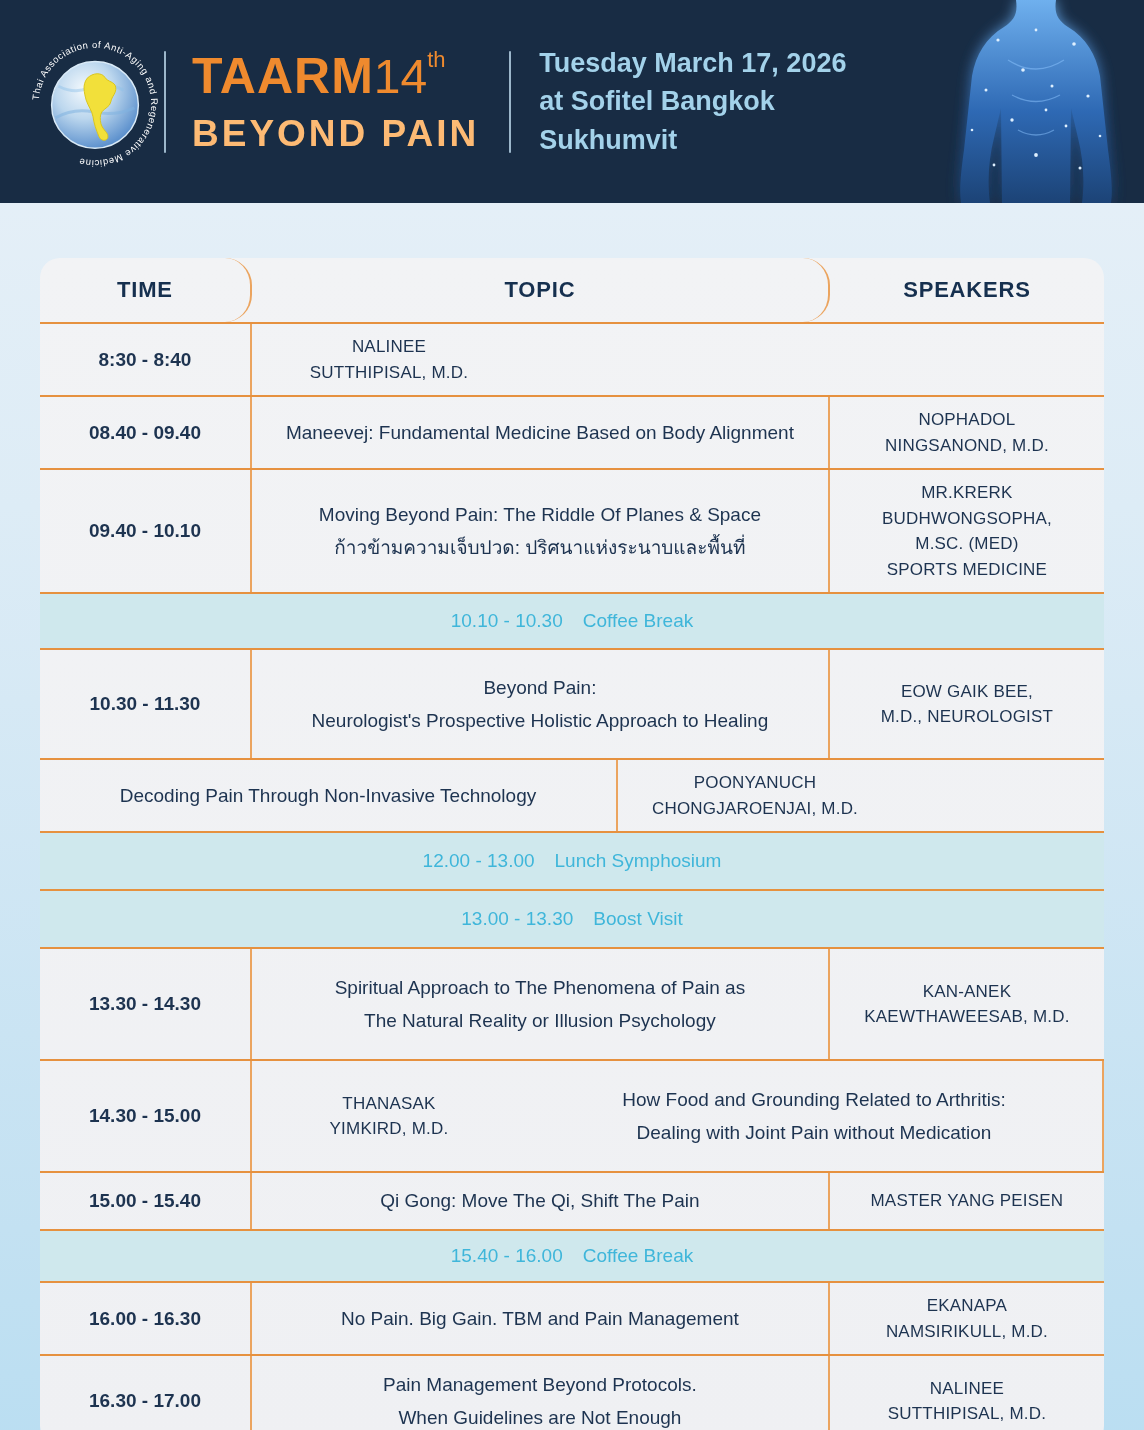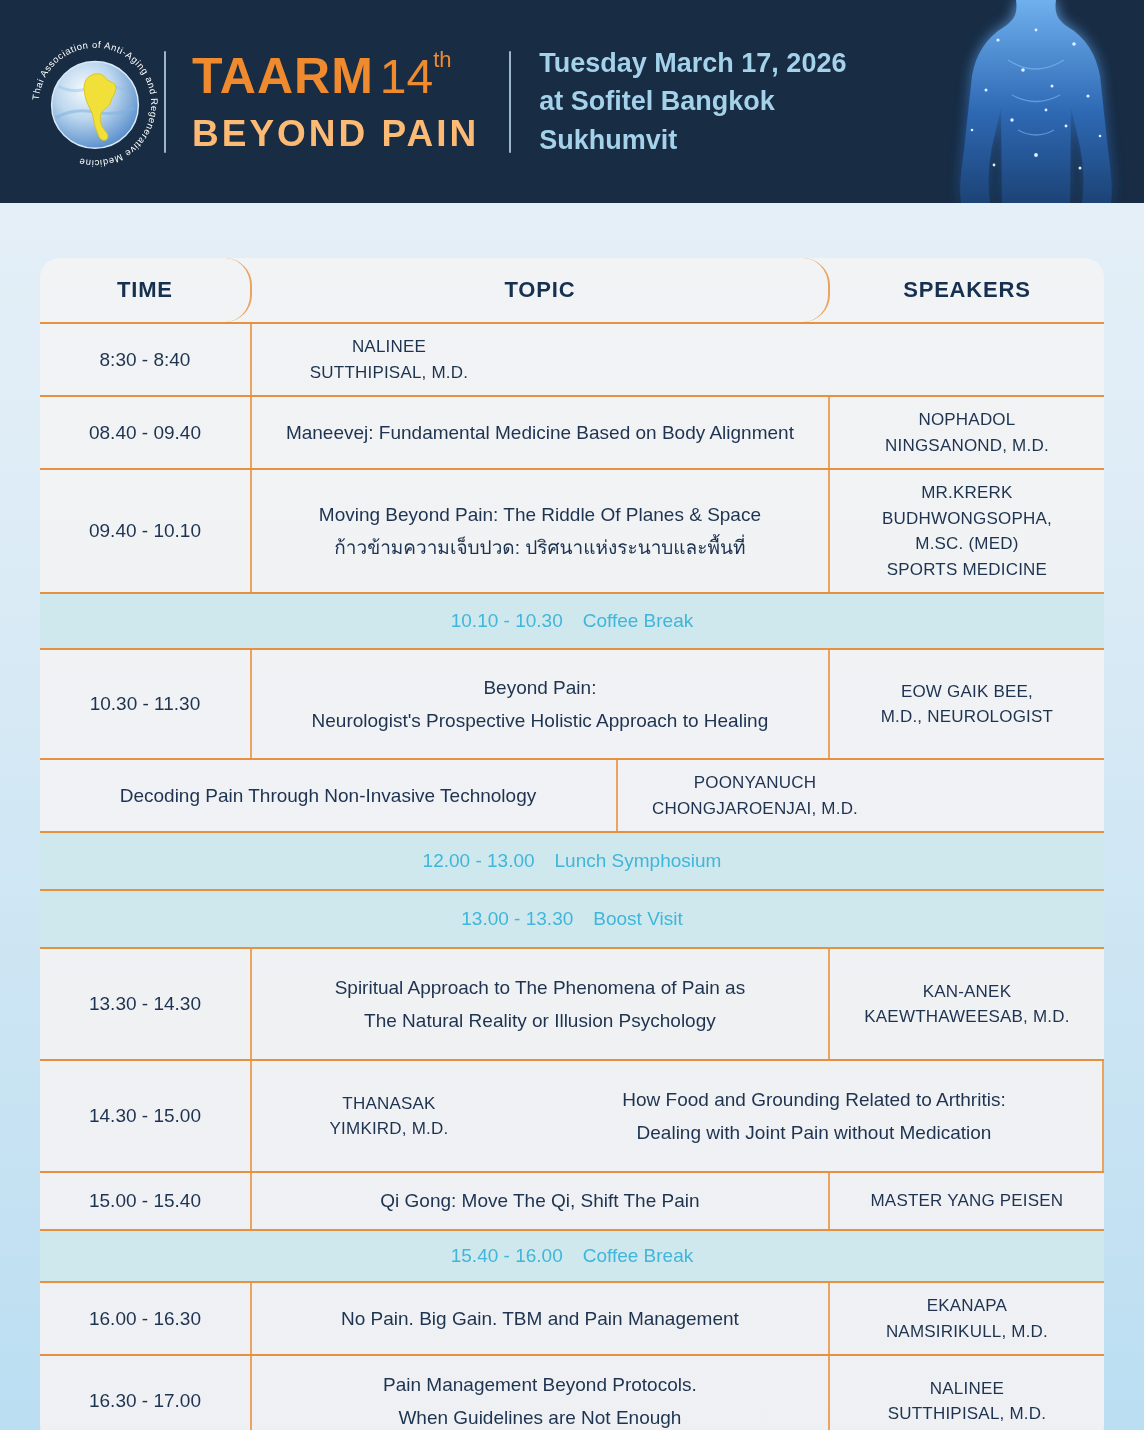--- a/index.html
+++ b/index.html
@@ -21,21 +21,21 @@
     overflow: hidden;
   }
   .logo-wrap { margin-left: 26px; flex: 0 0 auto; }
   .vdiv {
     width: 2px; height: 102px; background: rgba(190,219,238,.8);
     border-radius: 1px; flex: 0 0 auto;
   }
   .title-block { padding: 0 30px 0 26px; flex: 0 0 auto; }
   .title-line1 { color: #ef8a2e; line-height: 1; white-space: nowrap; }
   .title-main { font-size: 50px; font-weight: 700; letter-spacing: 1px; }
-  .title-number { font-size: 48px; font-weight: 500; margin-left: 6px; }
+  .title-number { font-size: 48px; font-weight: 500; }
   .title-ordinal { font-size: 22px; font-weight: 500; vertical-align: 26px; }
   .title-sub {
     color: #fdba74; font-size: 37px; font-weight: 700;
     letter-spacing: 3px; margin-top: 12px; white-space: nowrap;
   }
   .date-block { margin-left: 28px; color: #a3d2ea; font-size: 27px; line-height: 1.42; flex: 0 0 auto; }
   .b { font-weight: 700; }
   .n { font-weight: 700; }
   .torso-wrap { position: absolute; right: 0; top: 0; height: 203px; }
 
@@ -46,21 +46,21 @@
     border-radius: 20px;
     overflow: hidden;
     min-height: 1131px;
   }
   .row { display: flex; border-top: 2px solid #e6913f; }
   .row:first-child { border-top: none; }
   .cell {
     display: flex; align-items: center; justify-content: center;
     text-align: center; padding: 10px 16px;
   }
-  .col-time    { width: 19.92%; }
+  .col-time    { width: 19.92%; font-weight: bold; }
   .col-topic   { width: 54.32%; }
   .col-speaker { width: 25.76%; }
   .col-time, .col-topic { border-right: 2px solid #eba45f; }
 
   .hdr .cell { font-size: 22px; font-weight: 700; color: #16304f; letter-spacing: .8px; border-radius: 27px; }
   .time-txt  { font-size: 19px; }
   .topic-txt { font-size: 19px; white-space: pre-line; line-height: 1.75; }
   .spk-txt   { font-size: 17px; white-space: pre-line; line-height: 1.5; letter-spacing: .2px; }
 
   .break-row {

